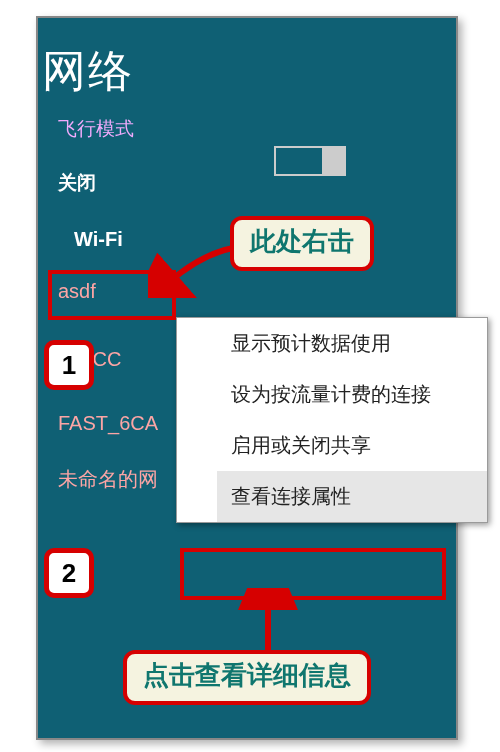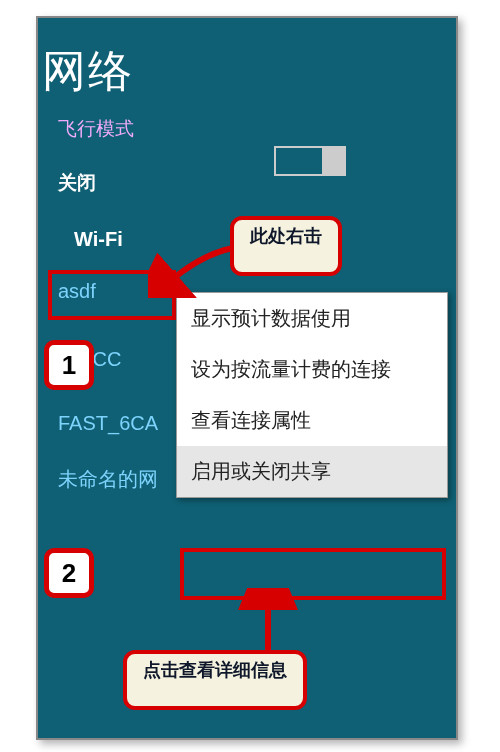--- a/index.html
+++ b/index.html
@@ -40,41 +40,42 @@
   .toggle .knob{
     position:absolute;right:0;top:0;
     width:22px;height:26px;
     background:#ccc;
   }
   .wifi-label{
     position:absolute;left:36px;top:210px;
     color:#fff;font-size:20px;font-weight:bold;
   }
 
-  .net{position:absolute;left:20px;color:#7dd3fc;font-size:20px}
+  .net{position:absolute;left:20px;color:#fca5a5;font-size:20px}
   .net1{top:262px}
   .net2{top:330px}
   .net3{top:394px}
   .net4{top:448px}
 
   .redbox-selected{
     position:absolute;left:10px;top:252px;
     width:120px;height:42px;
     border:4px solid #d60000;
     pointer-events:none;
   }
 
   
   .menu{
-    position:absolute;left:138px;top:274px;
+    position:absolute;left:138px;top:299px;
     width:270px;
     background:#fff;
     border:1px solid #9a9a9a;
     box-shadow:2px 2px 6px rgba(0,0,0,.4);
     z-index:5;
+    padding-left:40px;
   }
   .menu .item{
     padding:12px 14px;
     font-size:20px;
     color:#222;
     cursor:default;
   }
   .menu .item:last-child{
     background:#e6e6e6;
   }
@@ -84,24 +85,24 @@
     border:4px solid #d60000;
     z-index:6;pointer-events:none;
   }
 
   
   .callout{
     position:absolute;
     background:#f5f3e0;
     border:4px solid #d60000;
     border-radius:12px;
-    color:#0f172a;
-    font-size:18px;
+    color:#0f766e;
+    font-size:26px;
     font-weight:600;
-    padding:4px 16px 24px;
+    padding:4px 16px 8px;
     white-space:nowrap;
     z-index:10;
   }
   .callout1{left:192px;top:198px}
   .callout2{left:85px;top:632px}
 
   
   .badge{
     position:absolute;
     width:40px;height:40px;
@@ -139,22 +140,22 @@
     <div class="net net1">asdf</div>
     <div class="net net2">T_1CC</div>
     <div class="net net3">FAST_6CA</div>
     <div class="net net4">未命名的网</div>
 
     <div class="redbox-selected"></div>
 
     <div class="menu">
       <div class="item">显示预计数据使用</div>
       <div class="item">设为按流量计费的连接</div>
+      <div class="item">启用或关闭共享</div>
       <div class="item">查看连接属性</div>
-      <div class="item">启用或关闭共享</div>
     </div>
     <div class="redbox-menu"></div>
 
     <div class="callout callout1">此处右击</div>
     <div class="callout callout2">点击查看详细信息</div>
 
     <div class="badge badge1">1</div>
     <div class="badge badge2">2</div>
 
     <svg class="arrow" style="left:110px;top:220px;width:110px;height:60px" viewBox="0 0 110 60">

